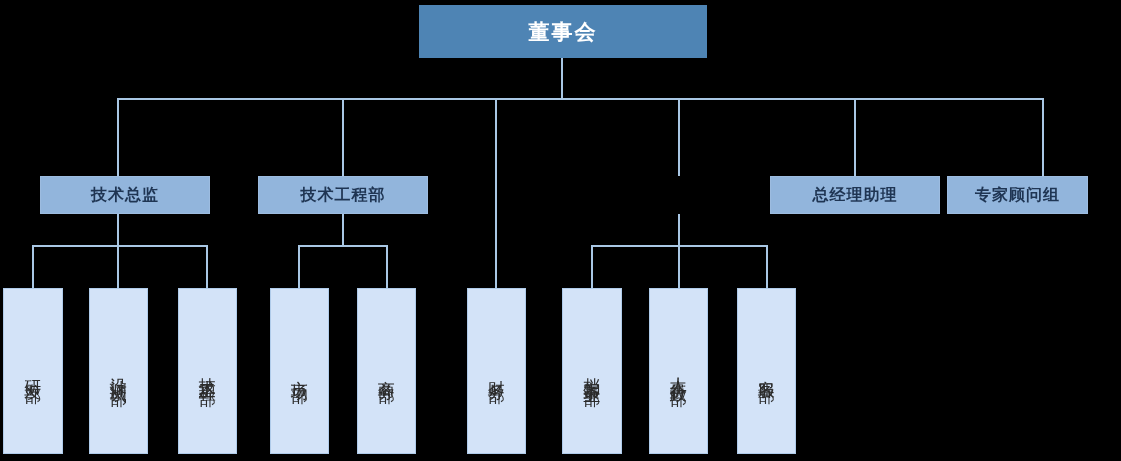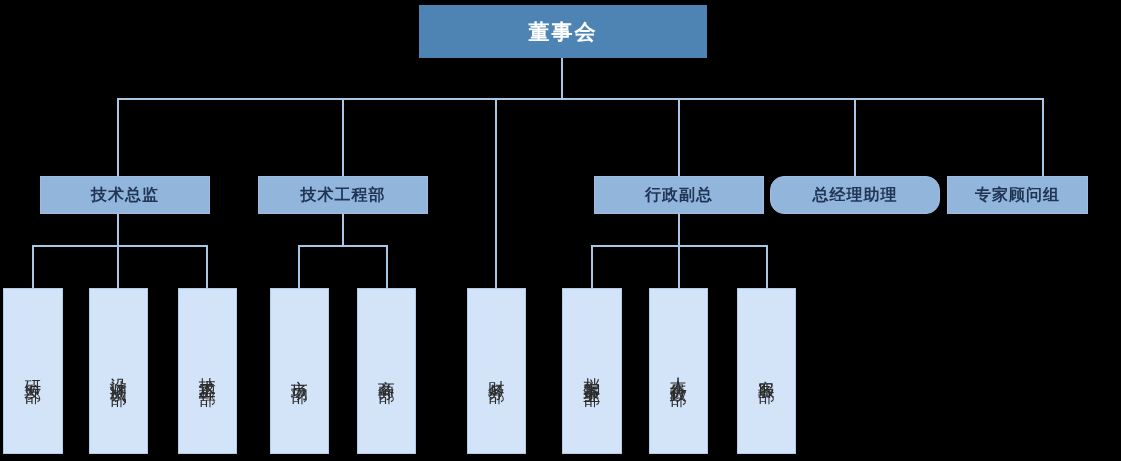--- a/index.html
+++ b/index.html
@@ -101,24 +101,21 @@
   <div class="node node-root" style="left:419px; top:5px; width:288px; height:53px;">
     <span>董事会</span>
   </div>
 
   <div class="node node-l2" style="left:40px; top:176px; width:170px; height:38px;align-items:center;">
     <span>技术总监</span>
   </div>
   <div class="node node-l2" style="left:258px; top:176px; width:170px; height:38px;">
     <span>技术工程部</span>
   </div>
-  <div class="node node-l2" style="left:594px; top:176px; width:170px; height:38px;">
-    <span>行政副总</span>
-  </div>
-  <div class="node node-l2" style="left:770px; top:176px; width:170px; height:38px;border-radius:14px;">
+  <div class="node node-l2" style="left:770px; top:176px; width:170px; height:38px;">
     <span>总经理助理</span>
   </div>
   <div class="node node-l2" style="left:947px; top:176px; width:141px; height:38px;">
     <span>专家顾问组</span>
   </div>
 
   <div class="node node-leaf" style="left:3px; top:288px; width:60px; height:166px;">
     <span class="vtext">研发部</span>
   </div>
   <div class="node node-leaf" style="left:89px; top:288px; width:59px; height:166px;">

